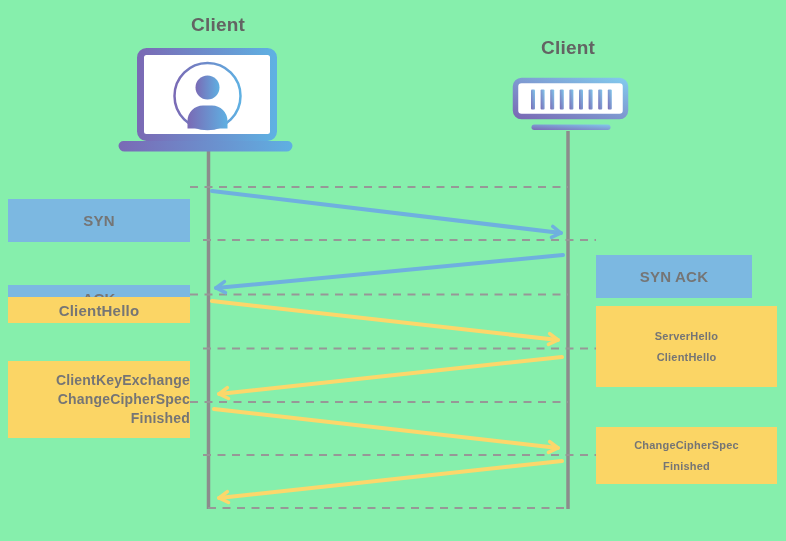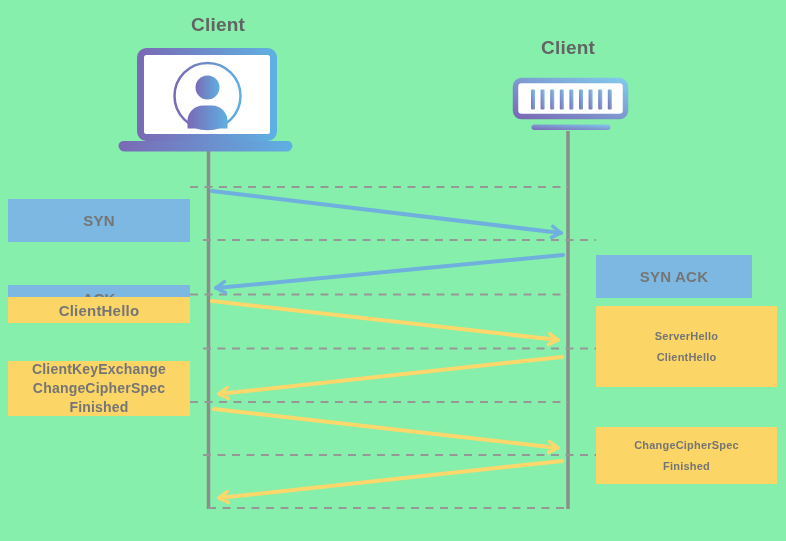--- a/index.html
+++ b/index.html
@@ -113,21 +113,21 @@
   </div>
 
   <div class="box blue" style="left:8px;top:253px;width:182px;height:27px;">
     <span class="single">ACK</span>
   </div>
 
   <div class="box yellow" style="left:8px;top:297px;width:182px;height:26px;">
     <span class="single">ClientHello</span>
   </div>
 
-  <div class="box yellow" style="left:8px;top:361px;width:182px;height:55px;">
+  <div class="box yellow" style="left:8px;top:361px;width:182px;height:77px;align-items:flex-end;">
     <div class="ln">ClientKeyExchange</div>
     <div class="ln">ChangeCipherSpec</div>
     <div class="ln">Finished</div>
   </div>
 
   <div class="box blue" style="left:596px;top:223px;width:156px;height:43px;">
     <span class="single">SYN ACK</span>
   </div>
 
   <div class="box yellow" style="left:596px;top:306px;width:181px;height:81px;">

